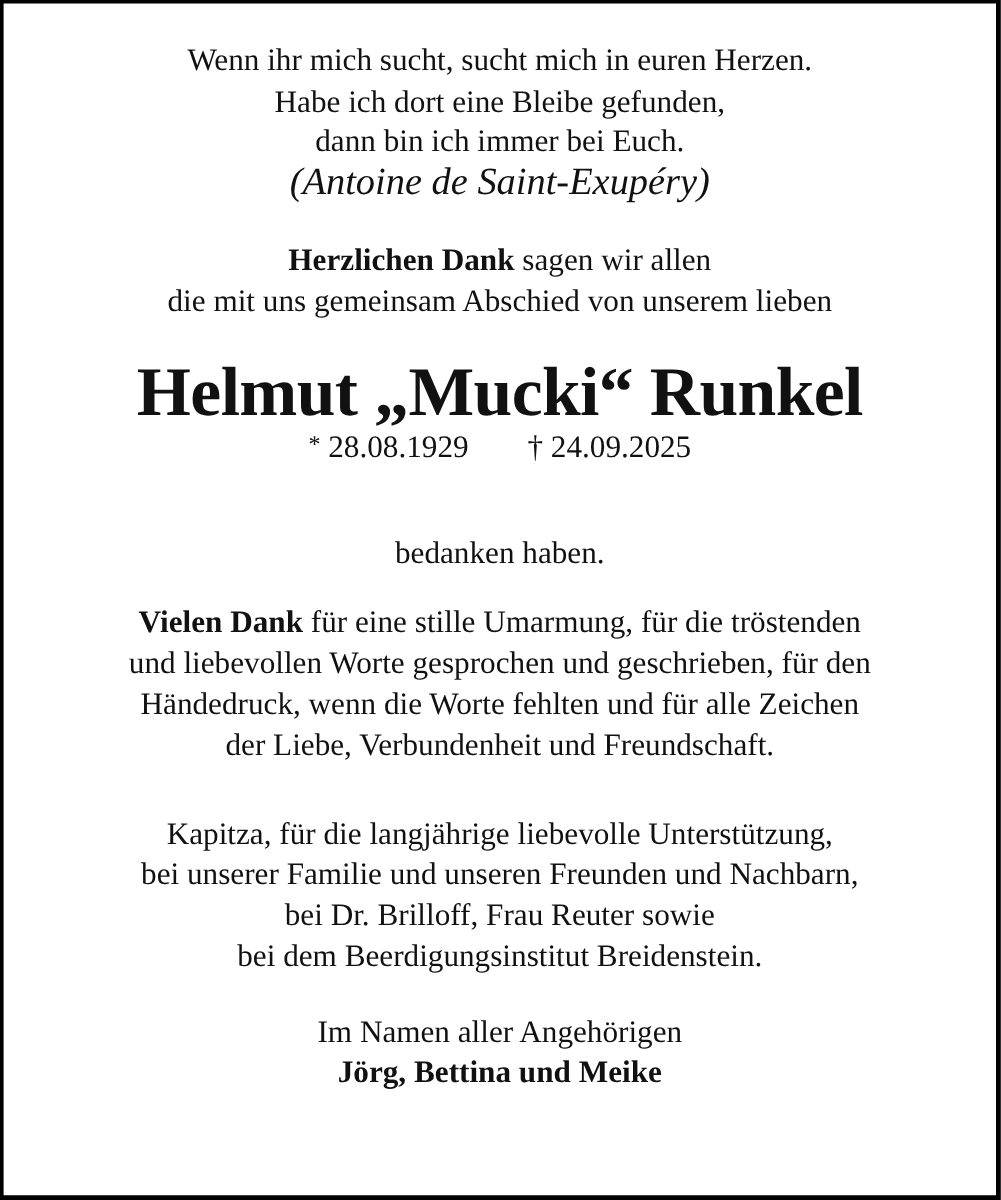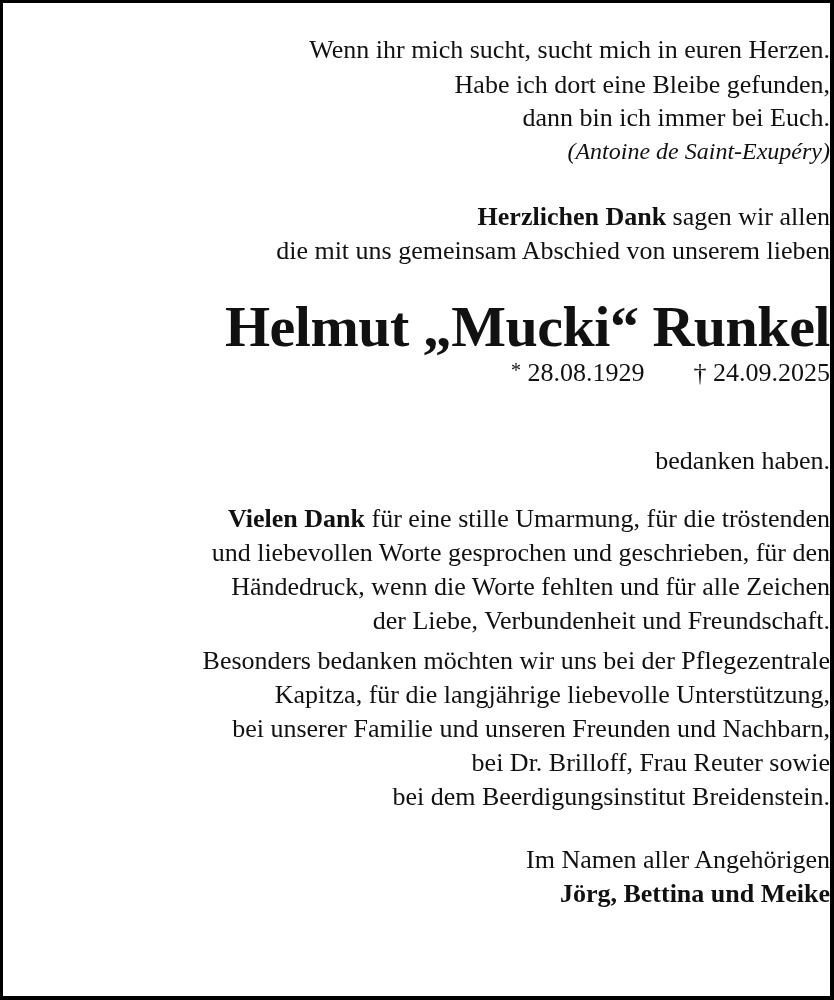--- a/index.html
+++ b/index.html
@@ -6,25 +6,25 @@
     body { width: 834px; height: 1000px; overflow: hidden; }
     .frame {
       position: absolute; left: 0; top: 0;
       width: 834px; height: 1000px;
       box-sizing: border-box;
       border-top: 3px solid #000; border-left: 3px solid #000;
       border-right: 4px solid #000; border-bottom: 4px solid #000;
       background: #fff;
       font-family: "Liberation Serif", "DejaVu Serif", serif;
       color: #111;
-      text-align: right;
+      text-align: center;
     }
     .line { position: absolute; left: 0; right: 0; white-space: nowrap; }
     .t26 { font-size: 26px; line-height: 30px; }
-    .quote-src { font-style: italic; font-size: 24px; }
+    .quote-src { font-style: italic; font-size: 32px; }
     .bold { font-weight: bold; }
     .name { font-size: 58px; font-weight: bold; line-height: 64px; letter-spacing: -0.5px; }
     .dates { font-size: 26px; }
     .dates .gap { display: inline-block; width: 36px; }
     .dates .mark { font-size: 20px; vertical-align: 4px; }
   </style>
 </head>
 <body>
 
 <div class="frame">
@@ -47,21 +47,20 @@
     <span>24.09.2025</span>
   </div>
 
   <div class="line t26" style="top:443px">bedanken haben.</div>
 
   <div class="line t26" style="top:501px"><span class="bold">Vielen Dank</span><span> für eine stille Umarmung, für die tröstenden</span></div>
   <div class="line t26" style="top:535px">und liebevollen Worte gesprochen und geschrieben, für den</div>
   <div class="line t26" style="top:569px">Händedruck, wenn die Worte fehlten und für alle Zeichen</div>
   <div class="line t26" style="top:603px">der Liebe, Verbundenheit und Freundschaft.</div>
 
-  <div class="line t26" style="top:643px">Besonders bedanken möchten wir uns bei der Pflegezentrale</div>
   <div class="line t26" style="top:677px">Kapitza, für die langjährige liebevolle Unterstützung,</div>
   <div class="line t26" style="top:711px">bei unserer Familie und unseren Freunden und Nachbarn,</div>
   <div class="line t26" style="top:745px">bei Dr. Brilloff, Frau Reuter sowie</div>
   <div class="line t26" style="top:779px">bei dem Beerdigungsinstitut Breidenstein.</div>
 
   <div class="line t26" style="top:842px">Im Namen aller Angehörigen</div>
   <div class="line t26 bold" style="top:876px">Jörg, Bettina und Meike</div>
 
 
 </div>

